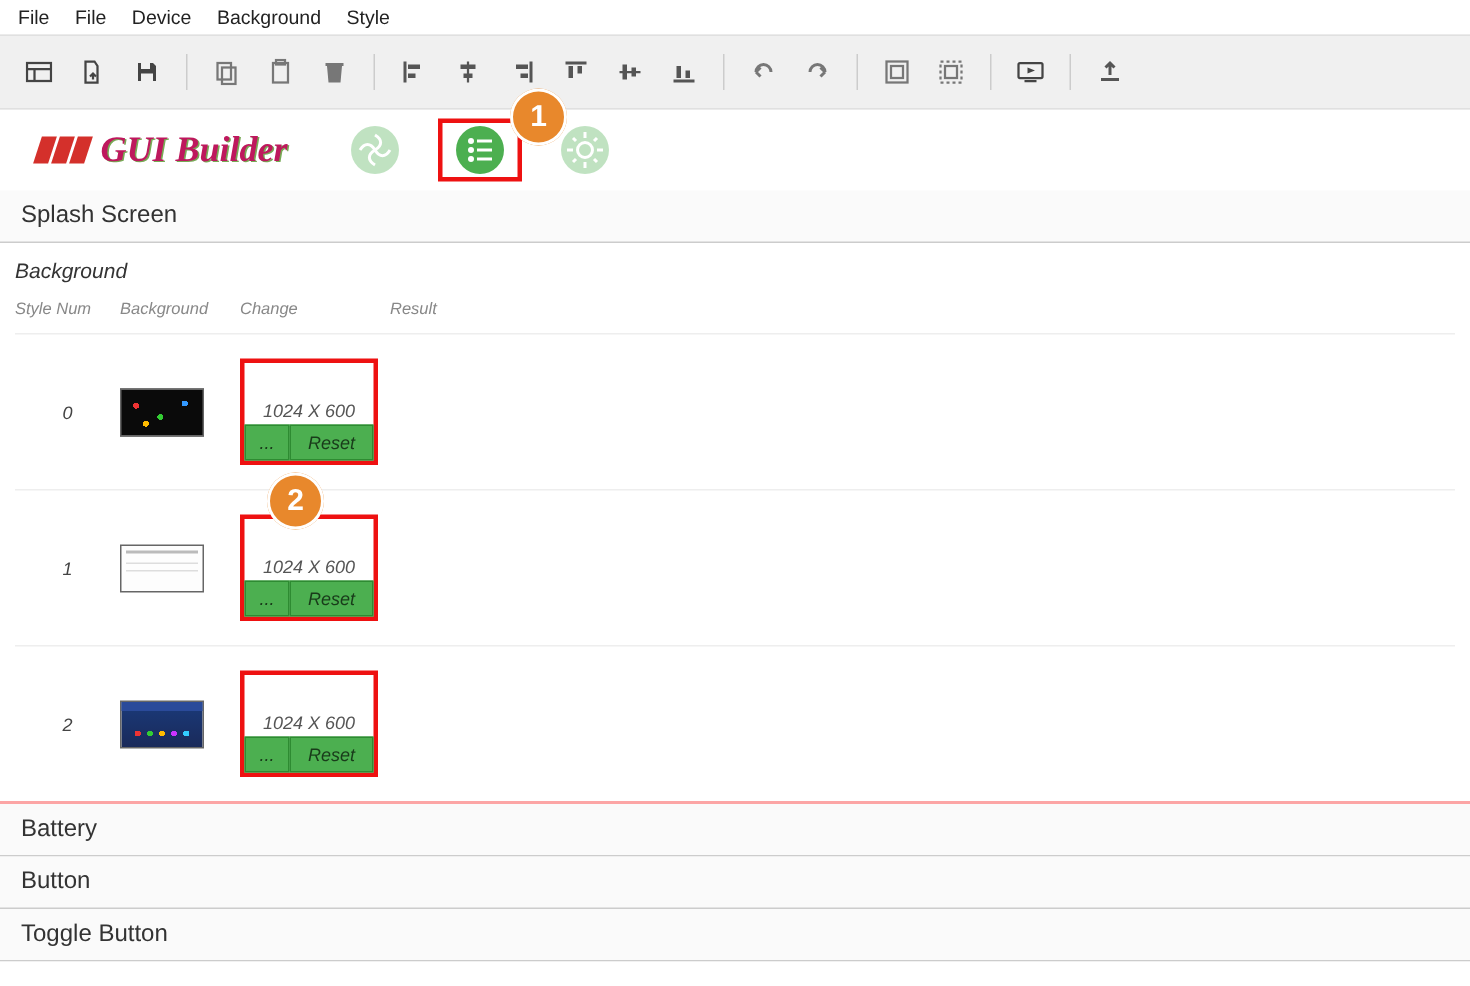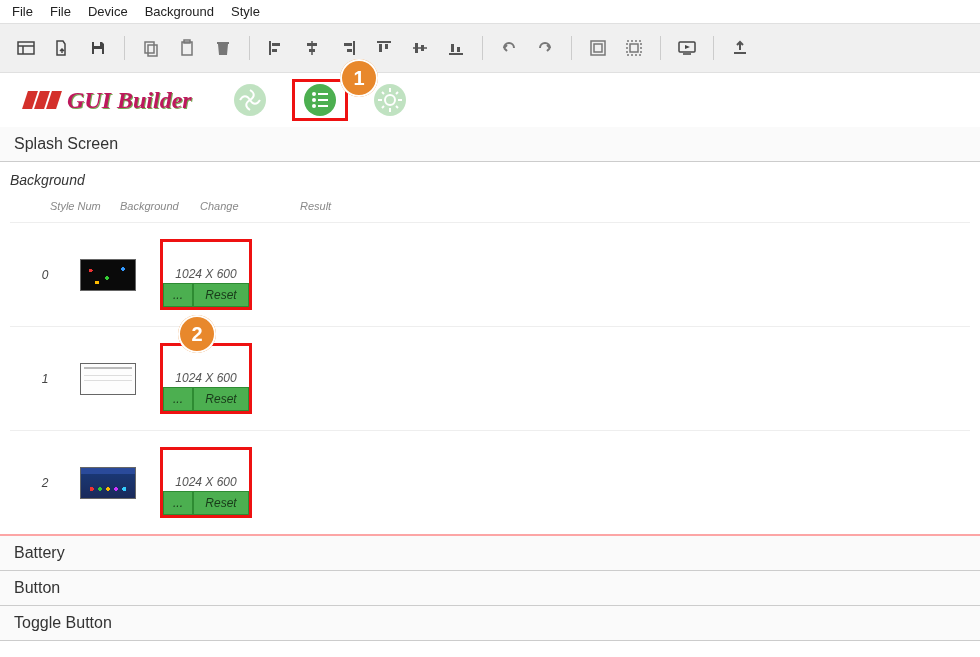--- a/index.html
+++ b/index.html
@@ -27,21 +27,21 @@
   
   .callout { position: absolute; width: 38px; height: 38px; border-radius: 50%; background: #e8882c; color: #fff; font-size: 20px; font-weight: bold; display: flex; align-items: center; justify-content: center; box-shadow: 0 0 0 2px #fff inset; }
   .callout.c1 { top: -14px; left: 340px; }
   
   .section-header { padding: 8px 14px; font-size: 16px; border-bottom: 1px solid #ccc; background: #fafafa; }
   .section-header.top { border-top: 1px solid #ccc; }
   
   .bg-section { padding: 10px 10px 0; border-bottom: 2px solid #fca5a5; font-style: italic; }
   .bg-title { font-size: 14px; margin-bottom: 8px; position: relative; }
   
-  .col-headers { display: flex; font-size: 11px; color: #888; padding: 4px 0 10px; margin-left: 40px; }
+  .col-headers { display: flex; font-size: 11px; color: #888; padding: 4px 0 10px; }
   .col-headers > div:nth-child(1){ width: 70px; }
   .col-headers > div:nth-child(2){ width: 80px; }
   .col-headers > div:nth-child(3){ width: 100px; }
   .col-headers > div:nth-child(4){ width: 60px; }
   
   .bg-row { display: flex; align-items: center; padding: 16px 0; border-top: 1px solid #eee; }
   .bg-row .stylenum { width: 70px; text-align: center; font-size: 12px; color: #444; }
   .bg-row .thumb { width: 80px; }
   .thumb-box { width: 56px; height: 32px; border: 1px solid #666; display: block; }
   .thumb0 { background: #0a0a0a; position: relative; overflow:hidden;}

